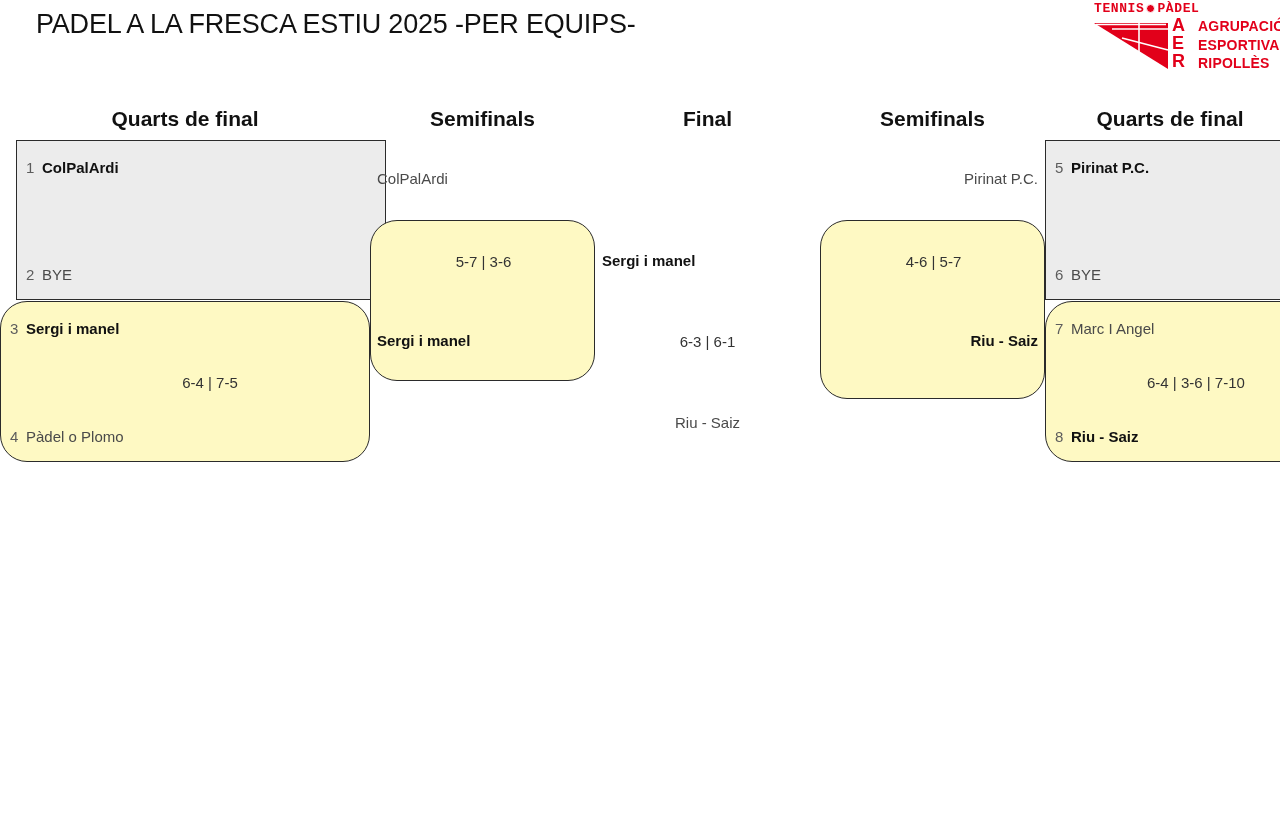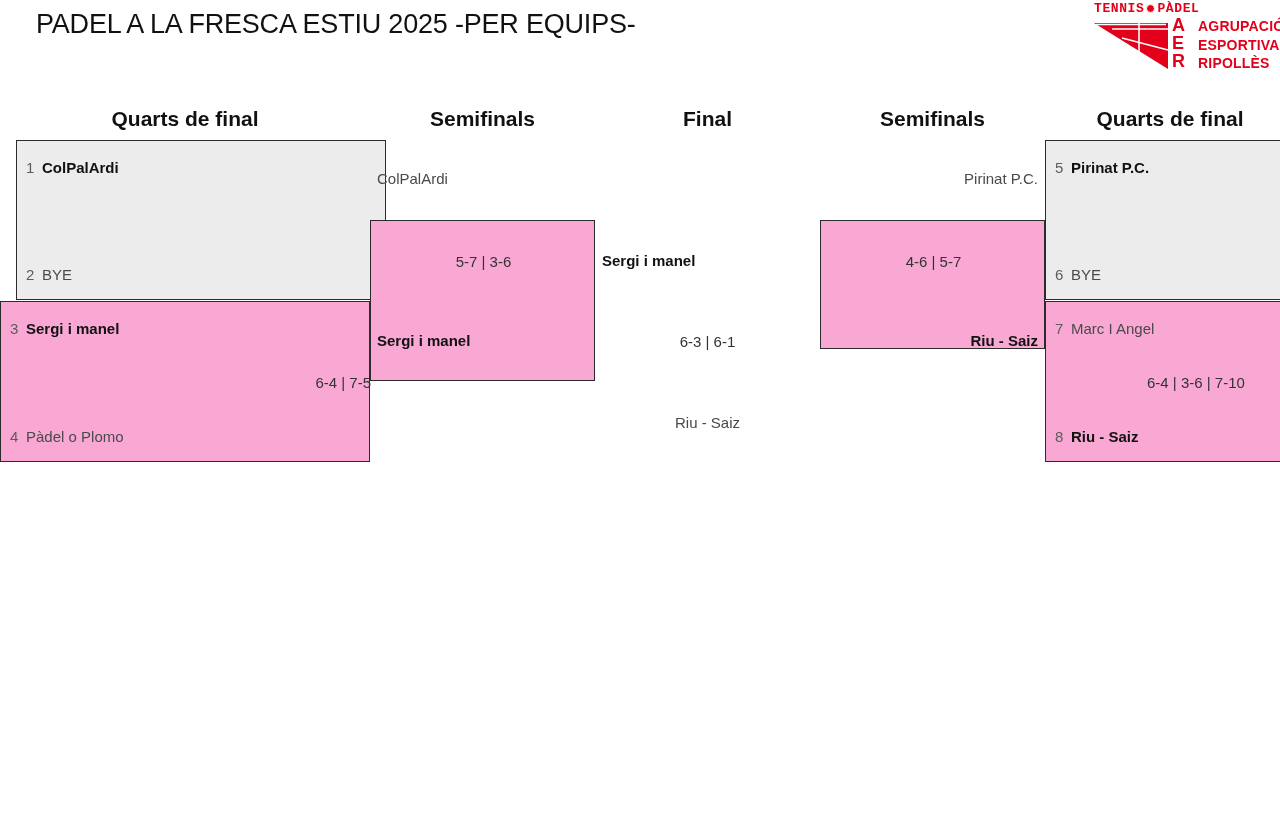--- a/index.html
+++ b/index.html
@@ -117,21 +117,21 @@
     text-align: center;
     white-space: nowrap;
   }
 
   .bx {
     position: absolute;
     box-sizing: border-box;
     border: 1px solid #2b2b2b;
   }
   .bx.shaded { background: #ececec; }
-  .bx.plain  { background: #f9a8d4; }
+  .bx.plain  { background: #fef9c3; border-radius: 27px; }
 
   .slot {
     position: absolute;
     font-size: 15px;
     white-space: nowrap;
     line-height: 18px;
   }
   .seed {
     color: #5c5c5c;
     font-weight: normal;
@@ -203,34 +203,34 @@
     <div class="score" style="left:0px; top:72px; width:370px; text-align:center;"></div>
   </div>
 
   <div class="bx plain" style="left:0px; top:301px; width:370px; height:161px;">
     <div class="slot" style="left:9px; top:18px;">
       <span class="seed">3</span><span class="nm-win">Sergi i manel</span>
     </div>
     <div class="slot" style="left:9px; top:126px;">
       <span class="seed">4</span><span class="nm-lose">Pàdel o Plomo</span>
     </div>
-    <div class="score" style="left:0px; top:72px; width:370px; text-align:right;">6-4 | 7-5</div>
+    <div class="score" style="left:0px; top:72px; width:370px; text-align:center;padding-left:24px;">6-4 | 7-5</div>
   </div>
 
   <div class="bx plain" style="left:370px; top:220px; width:225px; height:161px;">
     <div class="score" style="left:0px; top:32px; width:225px; text-align:center;">5-7 | 3-6</div>
   </div>
   <div class="adv nm-lose" style="left:377px; top:170px;">ColPalArdi</div>
   <div class="adv nm-win" style="left:377px; top:332px;">Sergi i manel</div>
 
   <div class="adv nm-win" style="left:602px; top:252px;">Sergi i manel</div>
   <div class="score" style="left:595px; top:333px; width:225px; text-align:center;">6-3 | 6-1</div>
   <div class="adv nm-lose" style="left:595px; top:414px; width:225px; text-align:center;">Riu - Saiz</div>
 
-  <div class="bx plain" style="left:820px; top:220px; width:225px; height:129px;">
+  <div class="bx plain" style="left:820px; top:220px; width:225px; height:179px;">
     <div class="score" style="left:0px; top:32px; width:225px; text-align:center;">4-6 | 5-7</div>
   </div>
   <div class="adv nm-lose" style="left:820px; top:170px; width:218px; text-align:right;">Pirinat P.C.</div>
   <div class="adv nm-win" style="left:820px; top:332px; width:218px; text-align:right;">Riu - Saiz</div>
 
   <div class="bx shaded" style="left:1045px; top:140px; width:370px; height:160px;">
     <div class="slot" style="left:9px; top:18px;">
       <span class="seed">5</span><span class="nm-win">Pirinat P.C.</span>
     </div>
     <div class="slot" style="left:9px; top:125px;">

